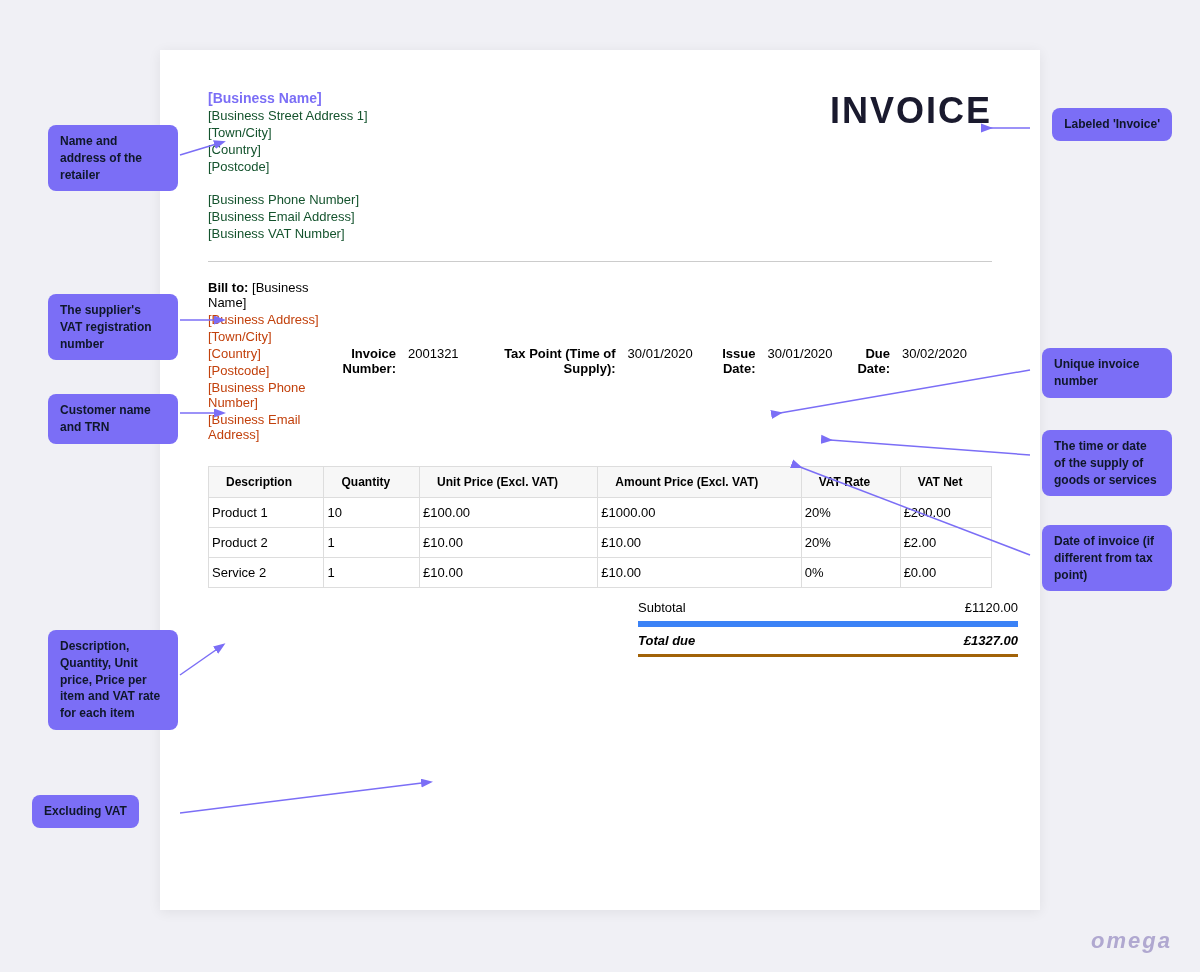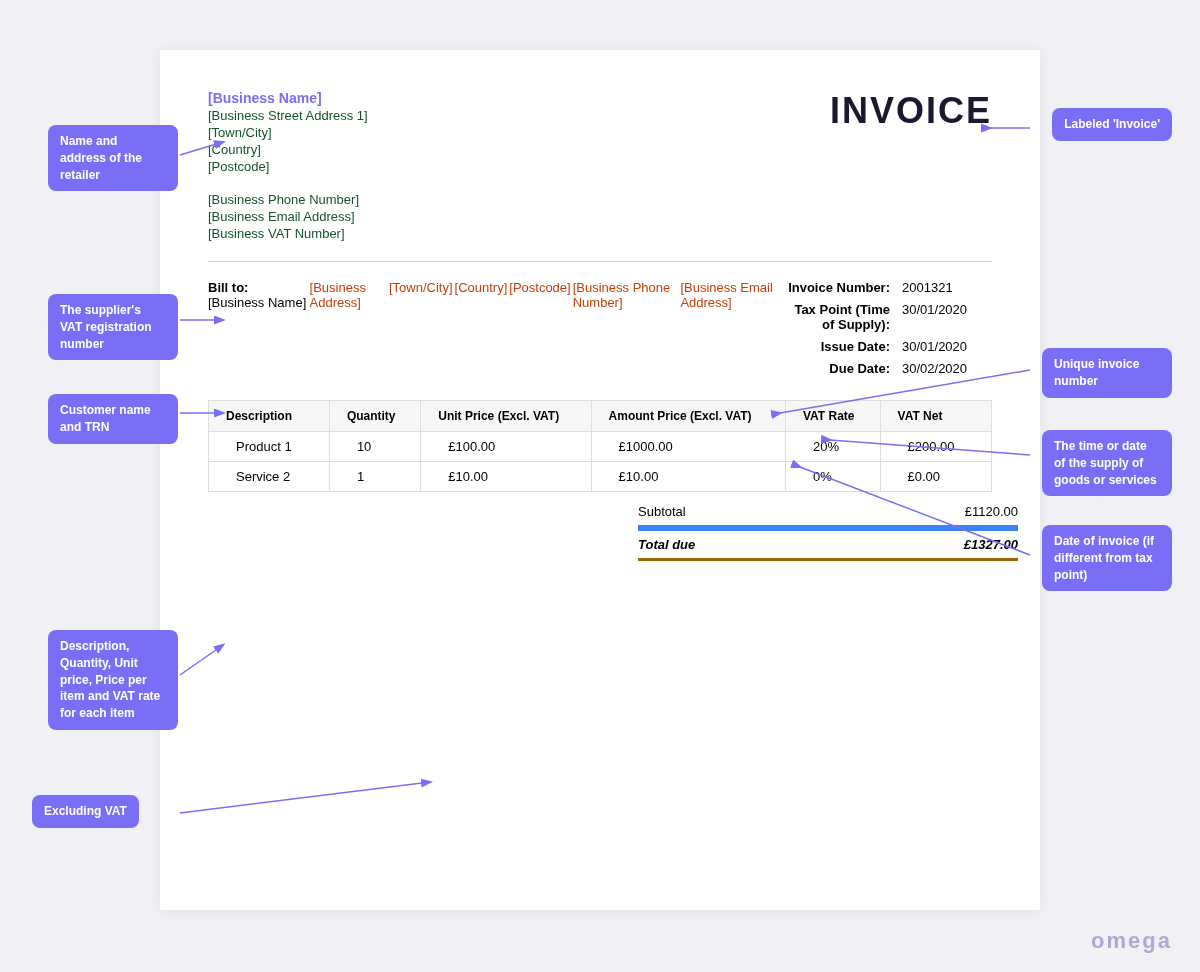--- a/index.html
+++ b/index.html
@@ -68,41 +68,41 @@
     }
 
     
     .billing-section {
       display: flex;
       justify-content: space-between;
       margin-bottom: 24px;
     }
     .bill-to-left {
       display: flex;
-      flex-direction: row;
+      flex-direction: column;
       gap: 2px;
     }
     .bill-to-label {
       font-weight: 700;
       font-size: 13px;
       display: inline;
     }
     .bill-to-value {
       display: inline;
       font-size: 13px;
     }
     .bill-to-line {
       font-size: 13px;
       color: #c2410c;
     }
     .invoice-meta {
       display: flex;
-      flex-direction: column;
-      gap: 7px;
+      gap: 0;
       text-align: right;
+      align-items: center;
     }
     .meta-row {
       display: flex;
       gap: 12px;
       justify-content: flex-end;
     }
     .meta-label {
       font-weight: 700;
       font-size: 13px;
       text-align: right;
@@ -122,21 +122,21 @@
     .items-table th {
       background: #f7f7f7;
       border: 1px solid #ddd;
       padding: 8px 17px;
       font-size: 12px;
       font-weight: 700;
       text-align: left;
     }
     .items-table td {
       border: 1px solid #ddd;
-      padding: 7px 27px;
+      padding: 7px 3px;
       font-size: 13px;
     }
 
     
     .totals-section {
       margin-top: 6px;
       width: 380px;
     }
     .total-row {
       display: flex;
@@ -150,21 +150,21 @@
       font-style: italic;
     }
     .total-row.bold {
       font-weight: 700;
     }
 
     
     .annotation {
       position: absolute;
       background: #7b6ef6;
-      color: #ffffff;
+      color: #0f172a;
       font-size: 12px;
       font-weight: 600;
       border-radius: 8px;
       padding: 8px 12px;
       max-width: 130px;
       line-height: 1.4;
       text-align: left;
       z-index: 10;
     }
     .annotation.right {
@@ -184,20 +184,21 @@
 
     
     .watermark {
       position: absolute;
       bottom: 18px;
       right: 28px;
       color: #b0a8d0;
       font-size: 22px;
       font-weight: 700;
       letter-spacing: 2px;
+      font-style: italic;
     }
   </style>
 </head>
 <body>
 
 <div class="outer">
 
   <svg class="arrow-svg">
 
     <line x1="180" y1="155" x2="223" y2="142" stroke="#7b6ef6" stroke-width="1.5" marker-end="url(#arrow)"></line>
@@ -305,20 +306,28 @@
       <tbody id="table-body">
       <tr>
             <td>Product 1</td>
             <td>10</td>
             <td>£100.00</td>
             <td>£1000.00</td>
             <td>20%</td>
             <td>£200.00</td>
           </tr>
           <tr>
+            <td>Product 2</td>
+            <td>1</td>
+            <td>£10.00</td>
+            <td>£10.00</td>
+            <td>20%</td>
+            <td>£2.00</td>
+          </tr>
+          <tr>
             <td>Service 2</td>
             <td>1</td>
             <td>£10.00</td>
             <td>£10.00</td>
             <td>0%</td>
             <td>£0.00</td>
           </tr>
         </tbody>
     </table>
 

